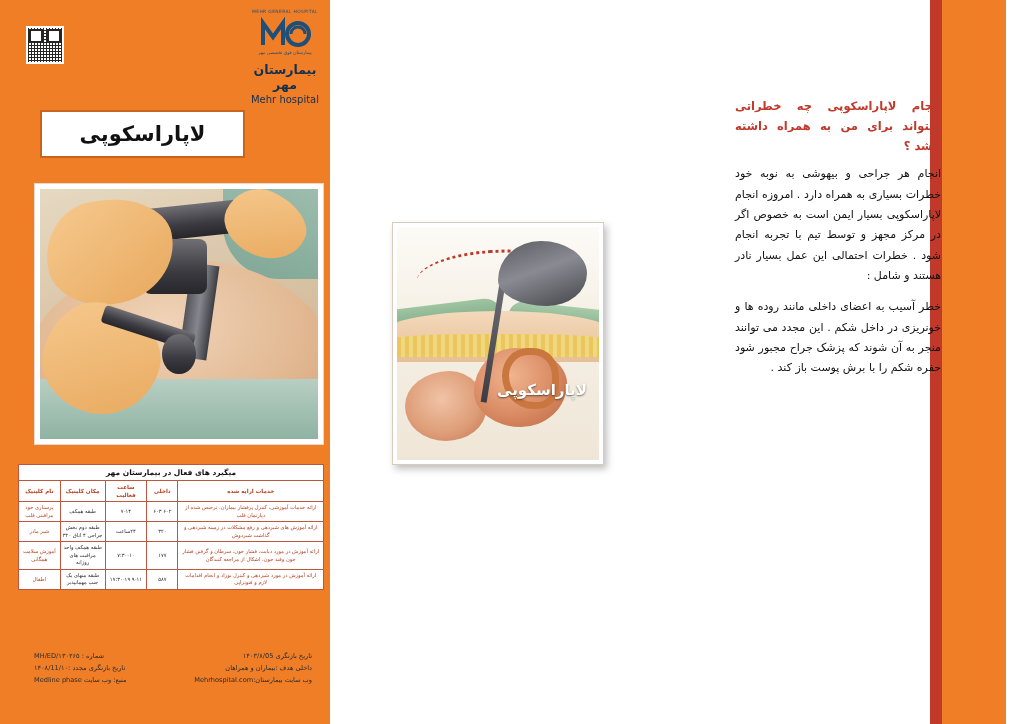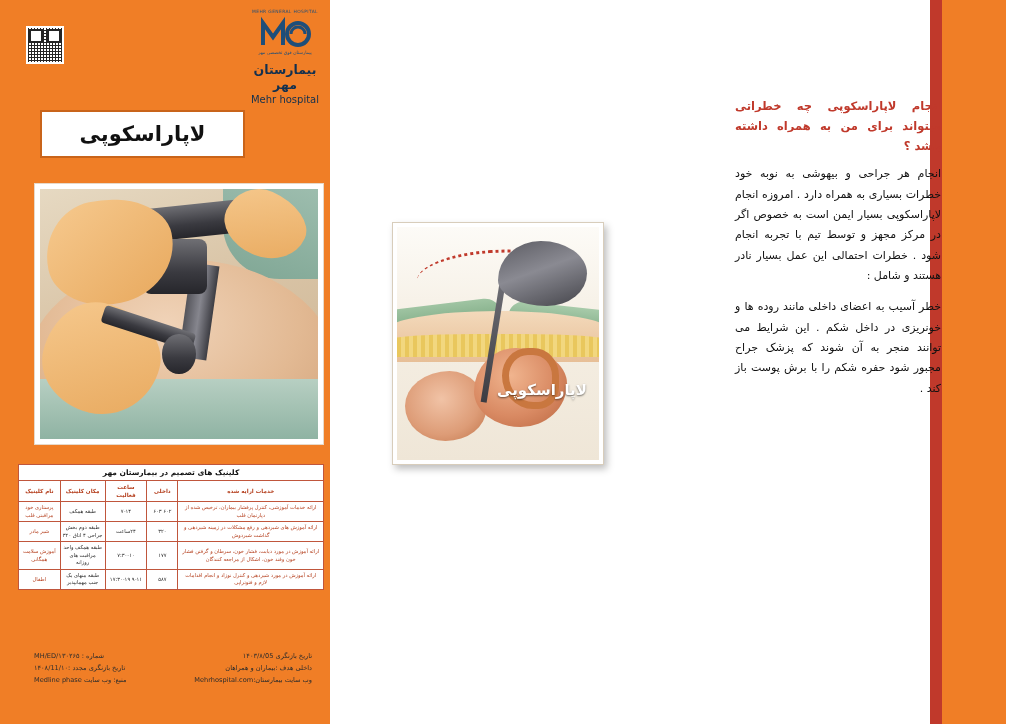--- a/index.html
+++ b/index.html
@@ -419,21 +419,21 @@
       <div class="p-glove g3"></div>
       <div class="p-glove g1"></div>
       <div class="p-glove g2"></div>
       <div class="p-tool t3"></div>
       <div class="p-tool t4"></div>
     </div>
   </div>
 
   <div class="table-wrap">
     <table class="clinics">
-      <caption>کلینیک های تصمیم در بیمارستان مهر</caption>
+      <caption>میگیرد های فعال در بیمارستان مهر</caption>
       <thead>
         <tr>
           <th>خدمات ارایه شده</th>
           <th>داخلی</th>
           <th>ساعت فعالیت</th>
           <th>مکان کلینیک</th>
           <th>نام کلینیک</th>
         </tr>
       </thead>
       <tbody>
@@ -498,16 +498,16 @@
       <div class="il-colon"></div>
       <div class="il-needle"></div>
       <div class="il-hand"></div>
       <div class="il-label">لاپاراسکوپی</div>
     </div>
   </div>
 
   <div class="right-col">
     <div class="right-heading">انجام لاپاراسکوپی چه خطراتی میتواند برای من به همراه داشته باشد ؟</div>
     <p>انجام هر جراحی و بیهوشی به نوبه خود خطرات بسیاری به همراه دارد . امروزه انجام لاپاراسکوپی بسیار ایمن است به خصوص اگر در مرکز مجهز و توسط تیم با تجربه انجام شود . خطرات احتمالی این عمل بسیار نادر هستند و شامل :</p>
-    <p>خطر آسیب به اعضای داخلی مانند روده ها و خونریزی در داخل شکم . این شرایط می توانند منجر به آن شوند که پزشک جراح مجبور شود حفره شکم را با برش پوست باز کند .</p>
+    <p>خطر آسیب به اعضای داخلی مانند روده ها و خونریزی در داخل شکم . این مجدد می توانند منجر به آن شوند که پزشک جراح مجبور شود حفره شکم را با برش پوست باز کند .</p>
   </div>
 
 </div>
 
 </body></html>

